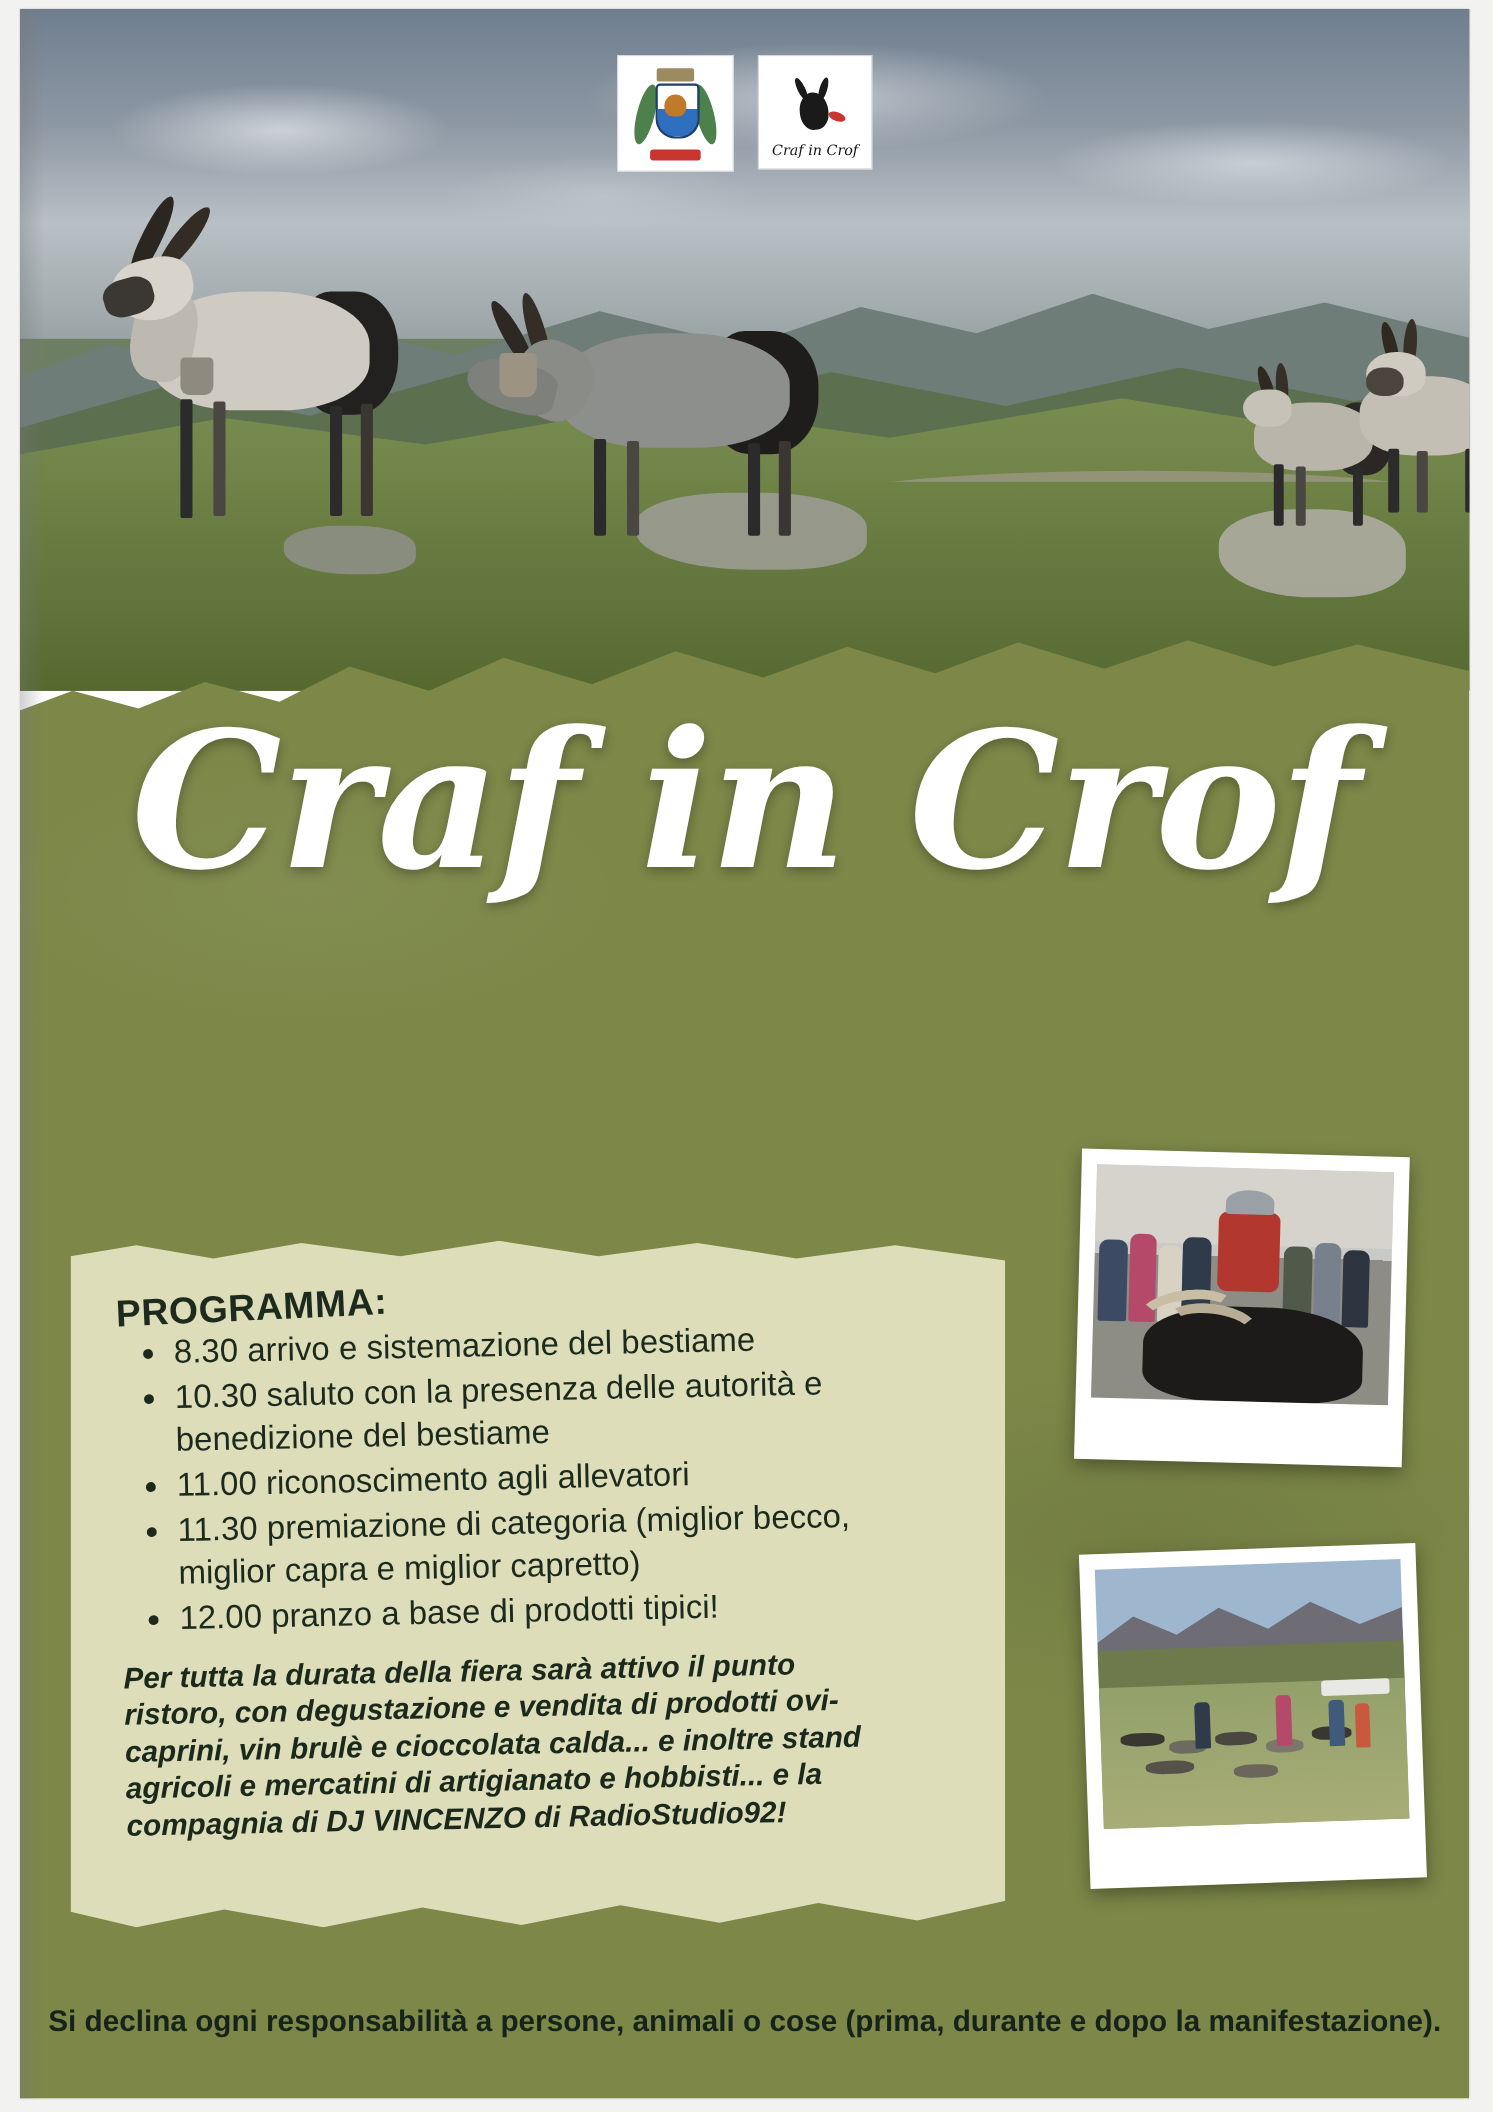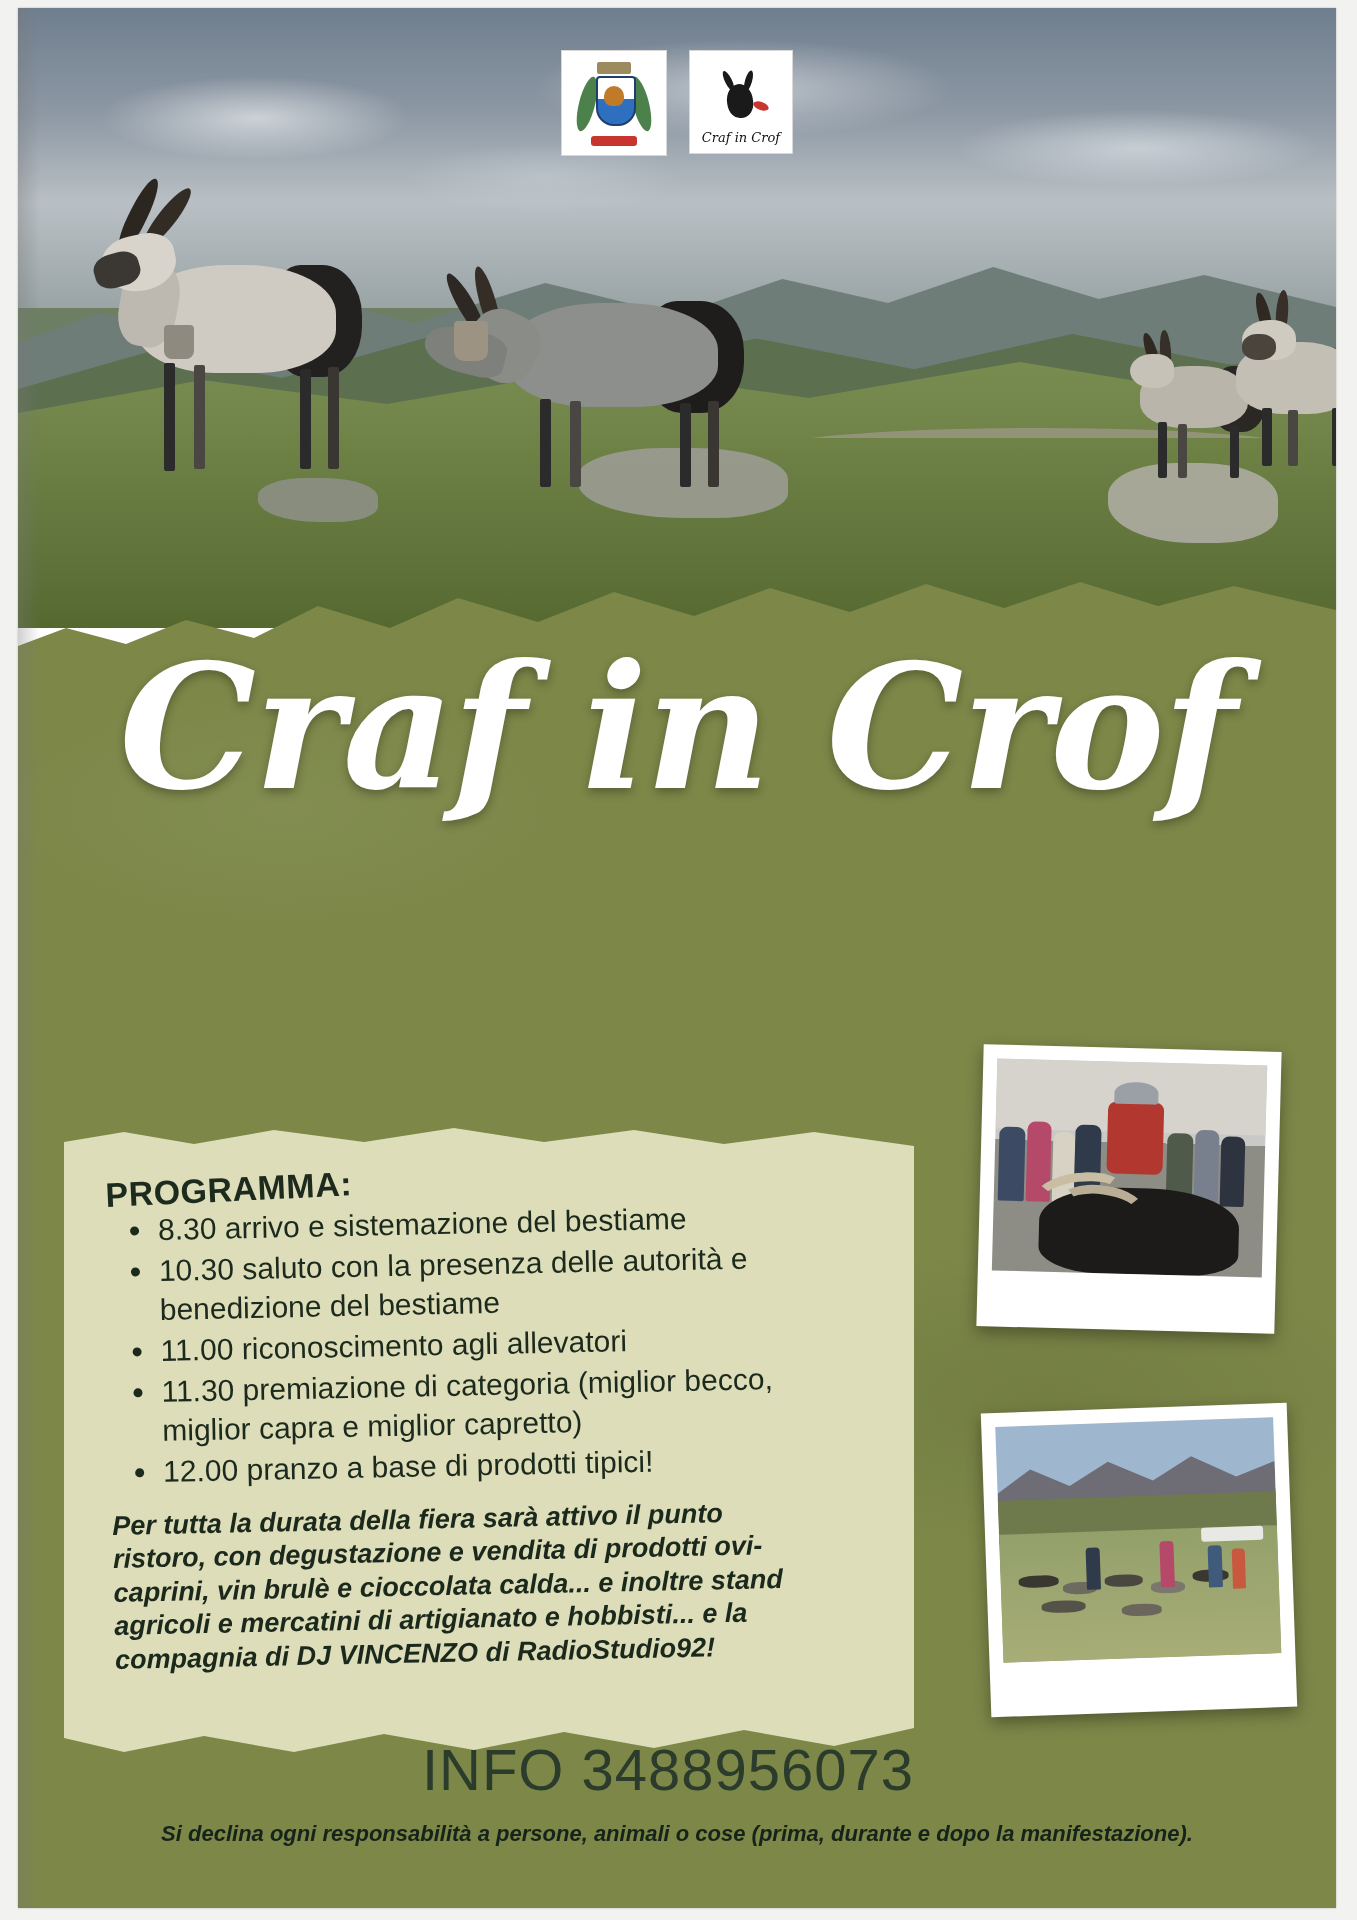--- a/index.html
+++ b/index.html
@@ -509,23 +509,22 @@
     letter-spacing: 1px;
     z-index: 23;
   }
   .disclaimer {
     position: absolute;
     left: 0;
     top: 1810px;
     width: 100%;
     text-align: center;
     color: #15231a;
-    font-size: 22px;
-    font-weight: bold;
-    font-style: italic;
+    font-size: 27px;
+    font-weight: bold;
     line-height: 1.45;
     z-index: 23;
   }
 
   
   .polaroid {
     position: absolute;
     background: #ffffff;
     padding: 14px 14px 40px 14px;
     box-shadow: 0 6px 16px rgba(0,0,0,.35);
@@ -713,18 +712,17 @@
         <span class="p2-animal" style="left:192px; top:150px; width:36px; background:#3a3731;"></span>
         <span class="p2-animal" style="left:40px;  top:176px; width:44px; background:#55524a;"></span>
         <span class="p2-animal" style="left:120px; top:182px; width:40px; background:#6a665c;"></span>
         <span class="p2-person" style="position:absolute; left:86px;  top:124px; width:14px; height:42px; background:#2f3a4a;"></span>
         <span class="p2-person" style="position:absolute; left:160px; top:120px; width:14px; height:46px; background:#b4496a;"></span>
         <span class="p2-person" style="position:absolute; left:208px; top:126px; width:14px; height:42px; background:#3f5a7a;"></span>
         <span class="p2-person" style="position:absolute; left:232px; top:130px; width:13px; height:40px; background:#c8593f;"></span>
       </div>
     </div>
 
-    <div class="info">INFO 3488956073</div>
     <div class="disclaimer">Si declina ogni responsabilità a persone, animali o cose (prima, durante e dopo la manifestazione).</div>
 
     <div class="scan-edge"></div>
   </div>
 </div>
 
 </body></html>

